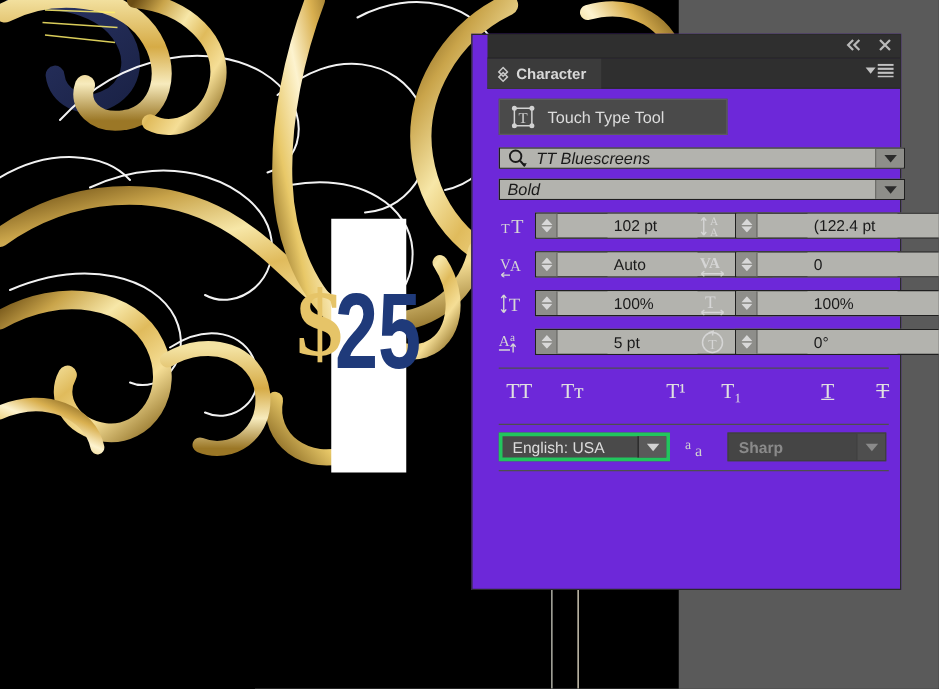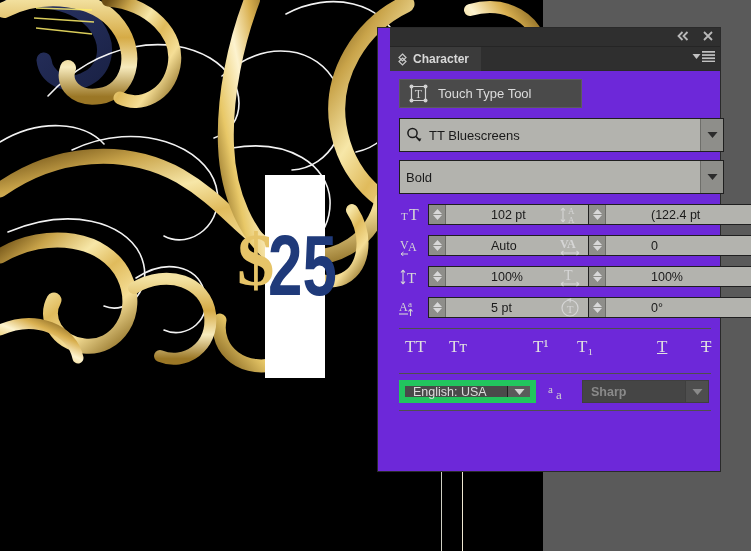--- a/index.html
+++ b/index.html
@@ -105,24 +105,25 @@
     color: #dcdcdc; font-size: 13px;
     cursor: pointer;
     margin-bottom: 10px;
   }
   .ttt-icon svg { display: block; }
 
   
   .combo-row { margin-bottom: 8px; }
   .combo {
     position: relative;
-    width: 325px; height: 34px;
+    width: 325px; height: 17px;
     display: flex; align-items: stretch;
     background: #b3b3ae;
     border: 1px solid #1f1f1f;
+    font-style: italic;
   }
   .combo .combo-inner {
     flex: 1; display: flex; align-items: center;
     gap: 6px; padding-left: 6px;
     background: #b3b3ae;
     color: #1a1a1a; font-size: 13px;
     overflow: hidden; white-space: nowrap;
   }
   .combo .combo-arrow {
     width: 23px;
@@ -198,21 +199,21 @@
   }
 
   
   .bottom-row {
     display: flex; align-items: center; gap: 10px;
     margin-top: 6px;
   }
   .lang-combo {
     display: flex; align-items: stretch;
     width: 137px; height: 23px;
-    border: 6px solid #22c55e;
+    border: 3px solid #22c55e;
     background: #4a4a4a;
   }
   .lang-val {
     flex: 1; display: flex; align-items: center;
     padding-left: 8px; color: #dcdcdc; font-size: 12.5px;
     white-space: nowrap;
   }
   .lang-arrow {
     width: 23px; background: #5a5a5a;
     border-left: 1px solid #1f1f1f;

